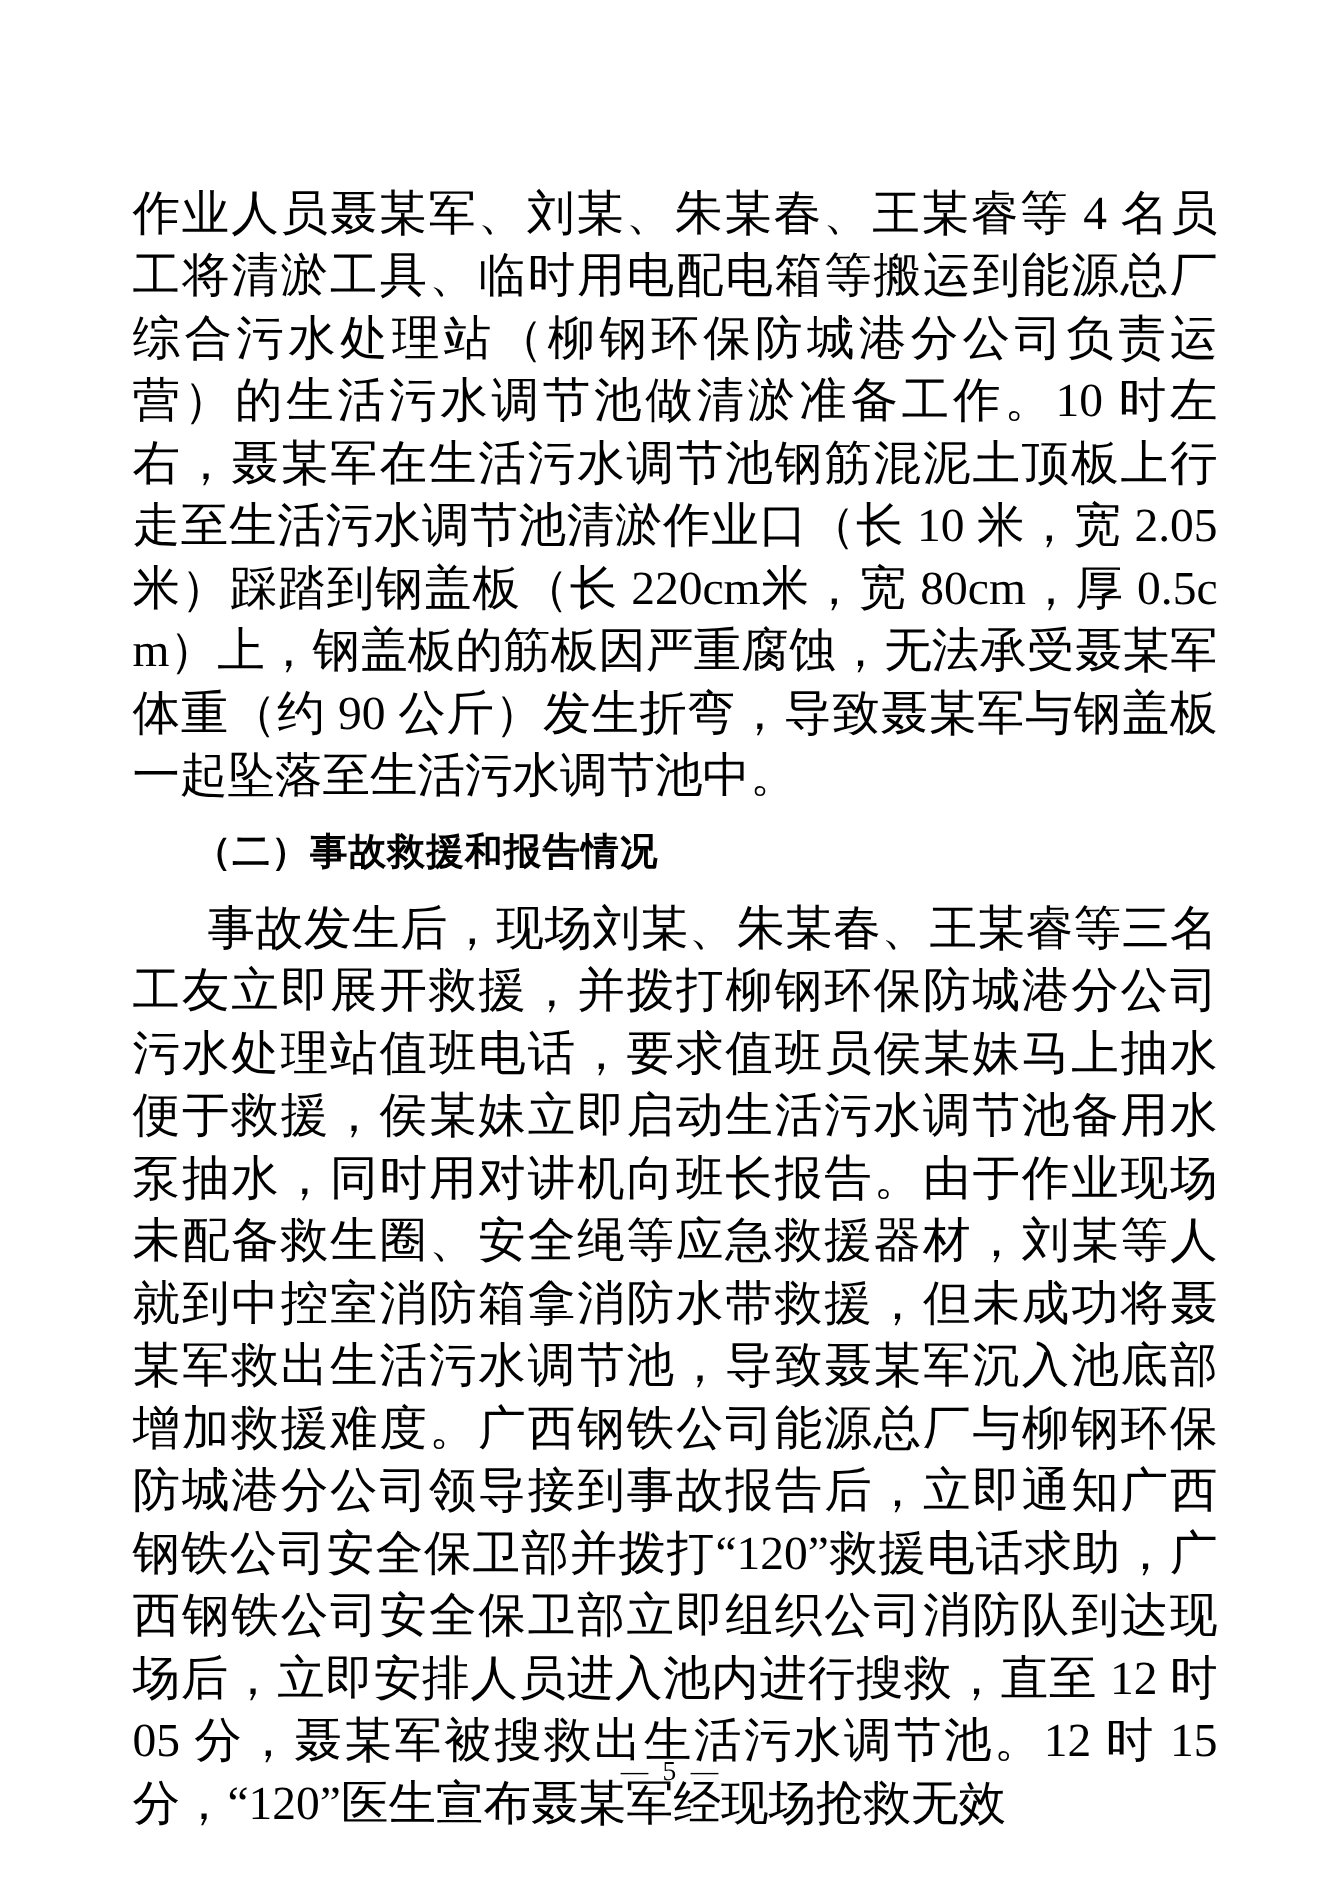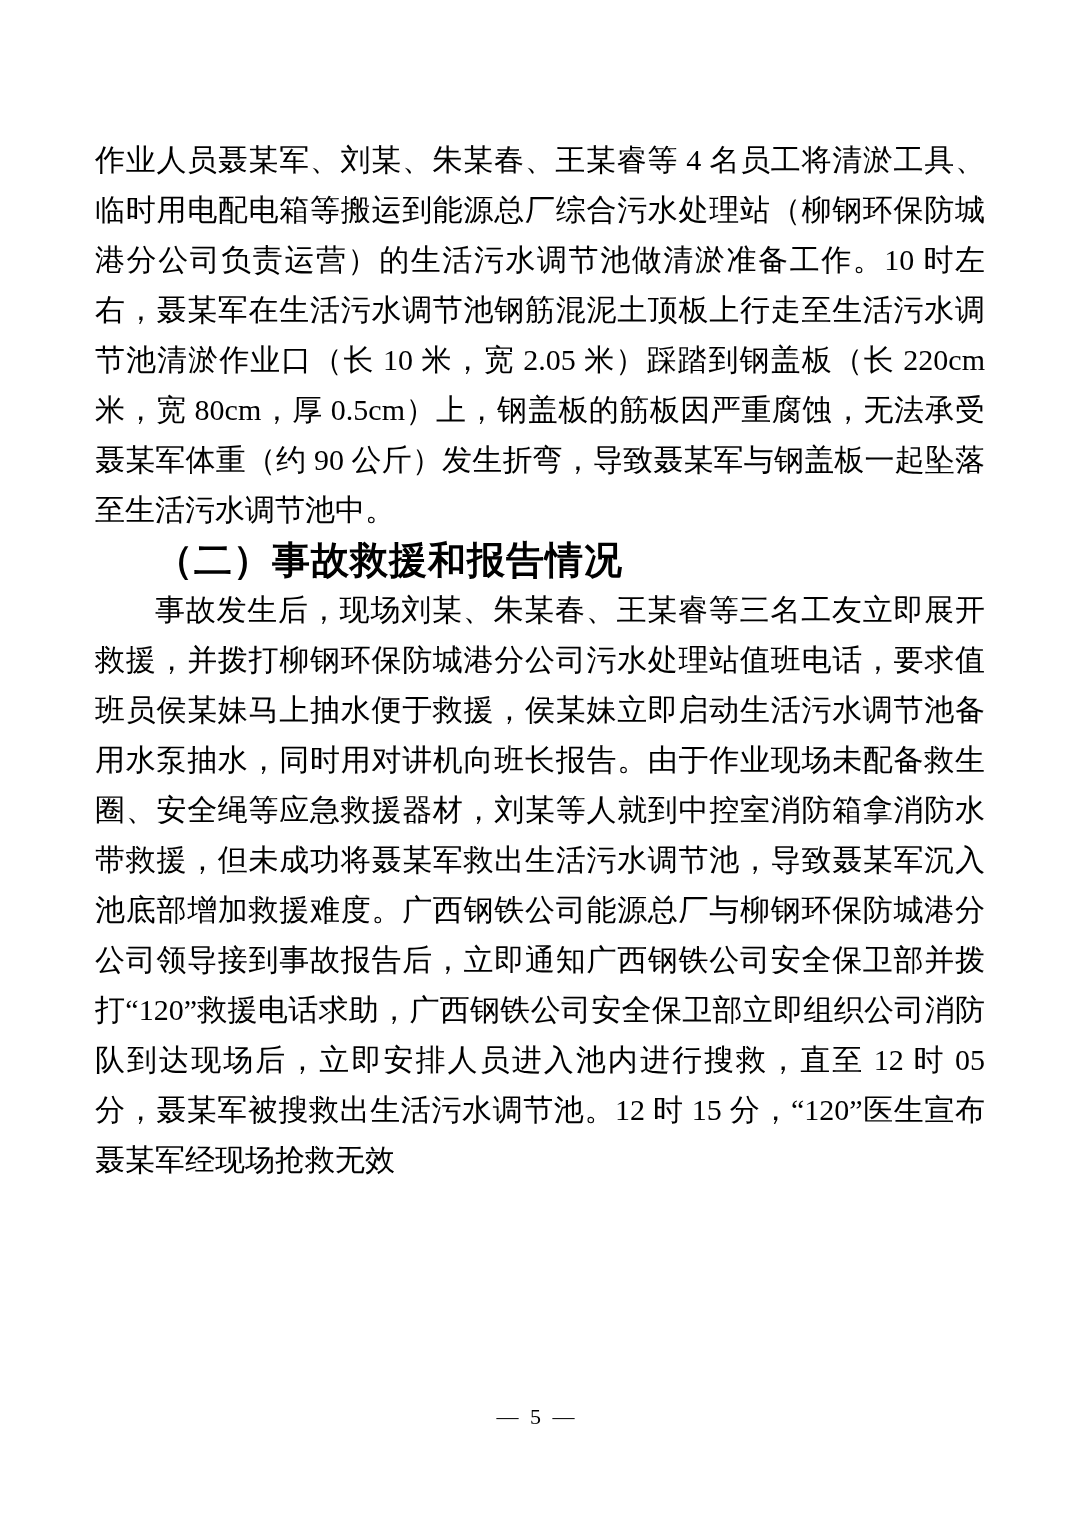--- a/index.html
+++ b/index.html
@@ -16,33 +16,33 @@
     font-family: "Liberation Serif", "DejaVu Serif", serif;
     color: #000000;
   }
   .content {
     position: absolute;
     left: 95px;
     top: 135px;
     width: 890px;
   }
   .para {
-    margin: 0;
-    font-size: 30px;
+    margin: 11px;
+    font-size: 38px;
     line-height: 50px;
     text-align: justify;
     text-justify: inter-ideograph;
     word-break: break-all;
   }
   .para.indent {
     text-indent: 60px;
   }
   .heading {
     margin: 0;
-    font-size: 38px;
+    font-size: 30px;
     line-height: 50px;
     font-weight: bold;
     text-indent: 60px;
     font-family: "Liberation Sans", "DejaVu Sans", sans-serif;
     letter-spacing: 1px;
   }
   .footer {
     position: absolute;
     left: 0;
     right: 0;

